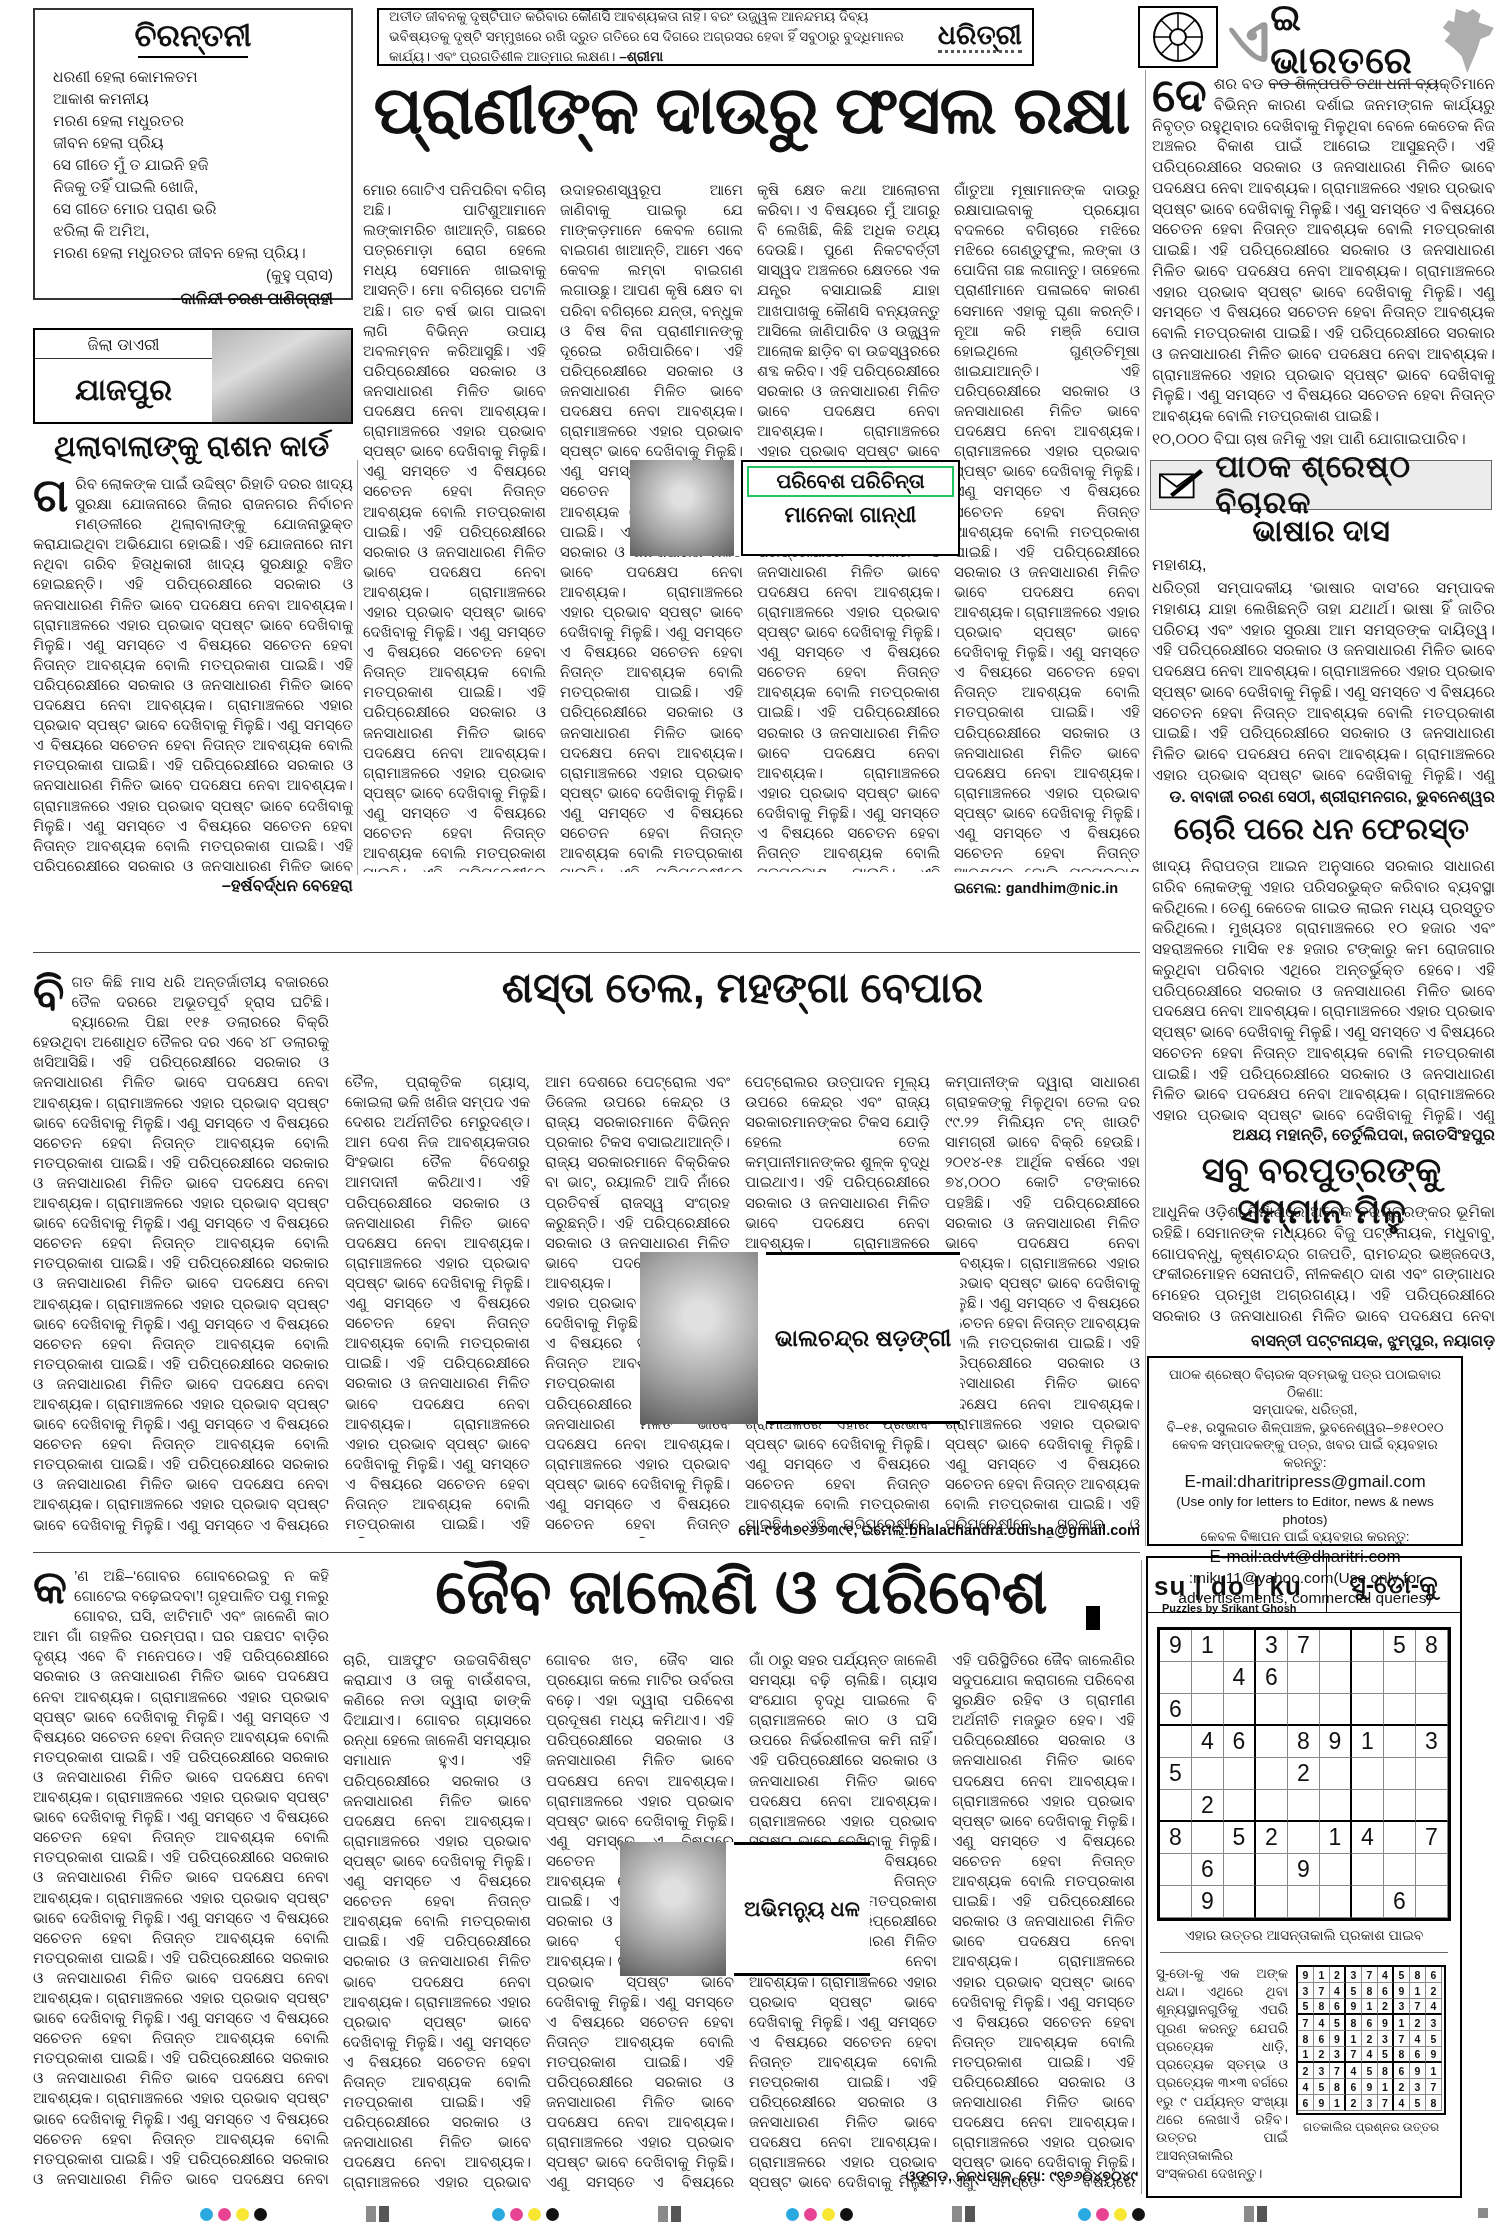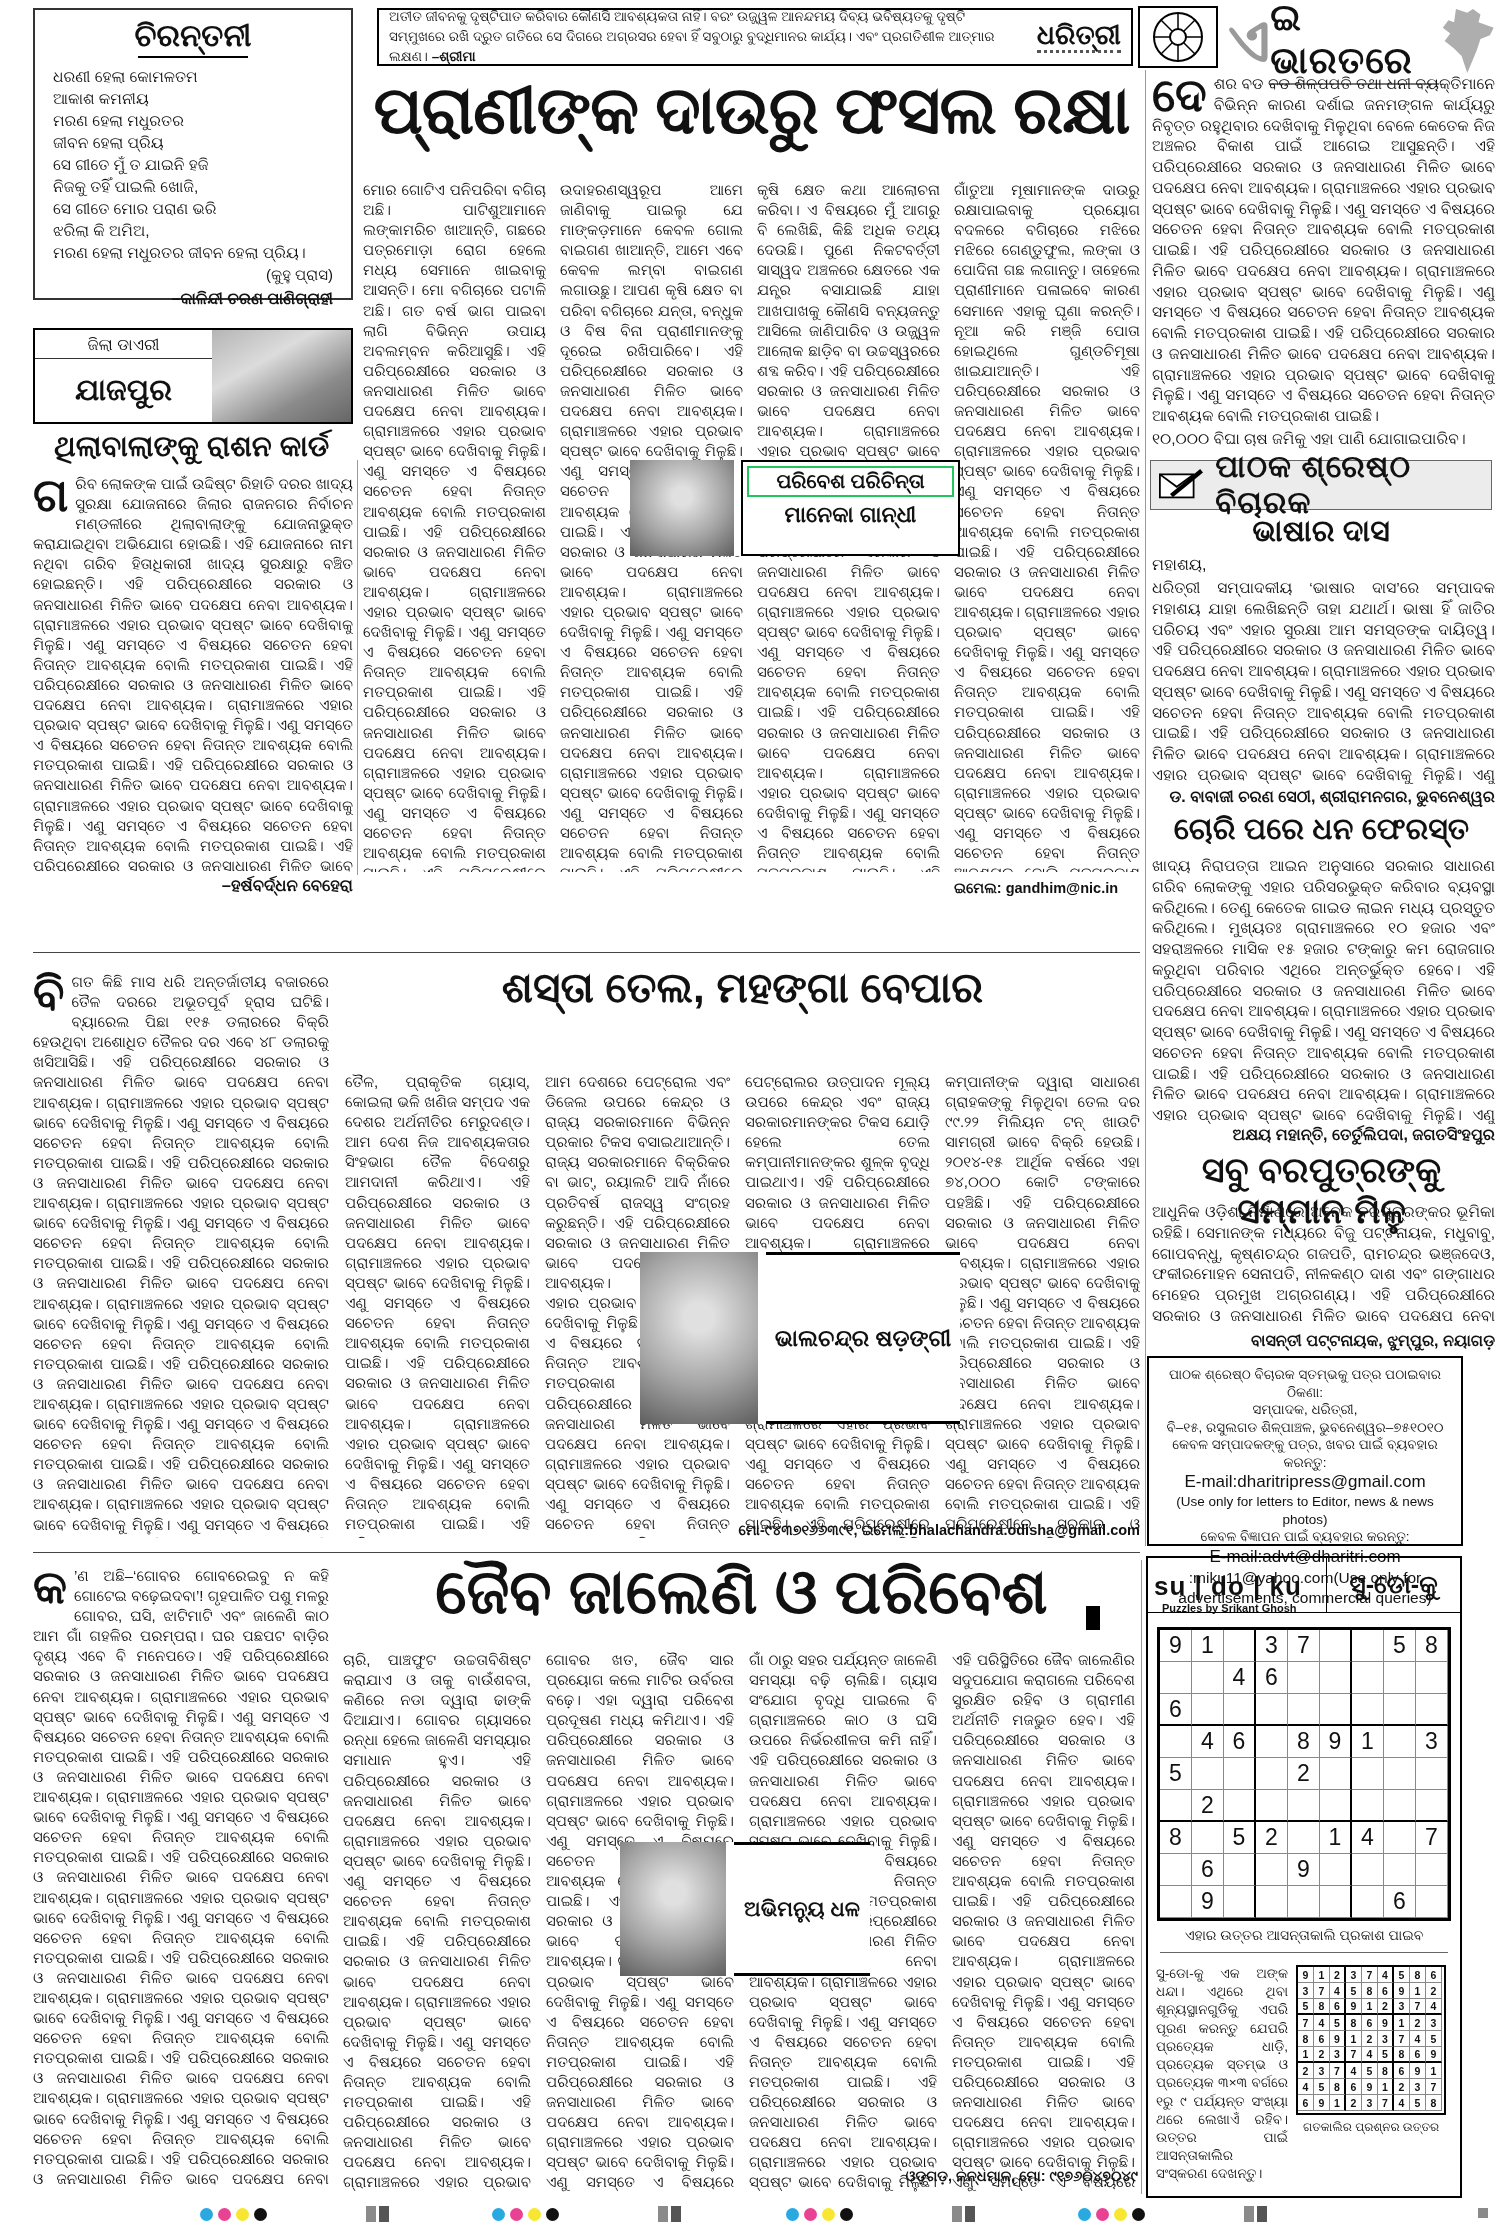--- a/index.html
+++ b/index.html
@@ -4,21 +4,21 @@
 <style>
   html,body{margin:0;padding:0;background:#e8e8e4;}
   #page{position:relative;width:1500px;height:2232px;background:#ffffff;margin:0 auto;
         font-family:"Liberation Sans","DejaVu Sans",sans-serif;color:#111;overflow:hidden;}
   .abs{position:absolute;}
   .just{text-align:justify;overflow:hidden;font-size:15px;line-height:1.34;word-break:break-word;}
   .dc{float:left;font-size:46px;line-height:.82;font-weight:bold;padding:3px 7px 0 0;}
   .vr{position:absolute;width:1px;background:#9a9a9a;}
   .hrule{position:absolute;height:1px;background:#444;}
   
-  #quote-box{left:377px;top:8px;width:756px;height:58px;border:2px solid #000;display:flex;align-items:center;gap:12px;padding:0 10px;box-sizing:border-box;}
+  #quote-box{left:377px;top:8px;width:657px;height:58px;border:2px solid #000;display:flex;align-items:center;gap:12px;padding:0 10px;box-sizing:border-box;}
   #quote-box .qt{flex:1;font-size:13.5px;line-height:1.5;}
   #quote-box .qa{font-weight:bold;white-space:nowrap;}
   #quote-box .brand{font-weight:bold;font-size:27px;border-bottom:3px dotted #555;line-height:1.05;}
   #wheel-box{left:1138px;top:6px;width:80px;height:62px;border:2px solid #000;display:flex;align-items:center;justify-content:center;box-sizing:border-box;}
   #masthead{left:1228px;top:4px;width:268px;height:74px;display:flex;align-items:center;}
   #masthead .acc{font-size:60px;font-weight:bold;color:#9a9a9a;line-height:.9;}
   #masthead .rest{font-size:37px;font-weight:bold;border-bottom:2px solid #777;line-height:1.15;letter-spacing:1px;}
   
   #chirantani{left:33px;top:8px;width:320px;height:292px;border:2px solid #333;box-sizing:border-box;padding:8px 18px;}
   #chirantani .t{text-align:center;font-size:31px;font-weight:bold;}

